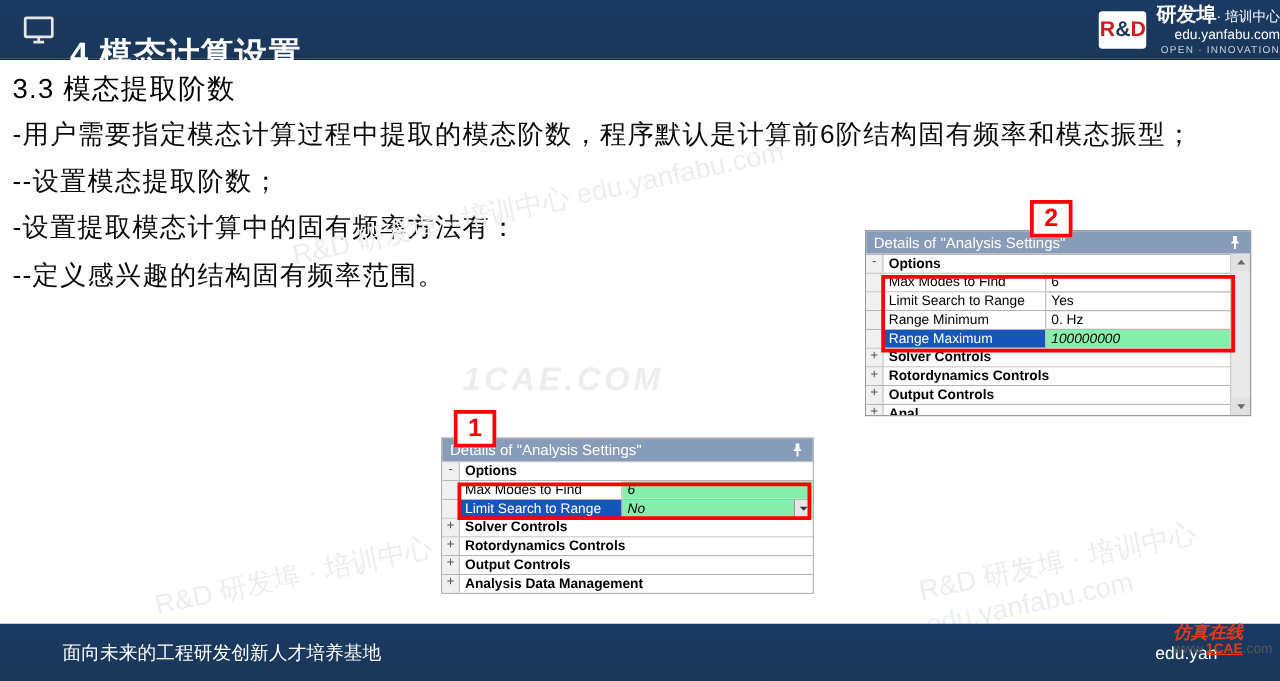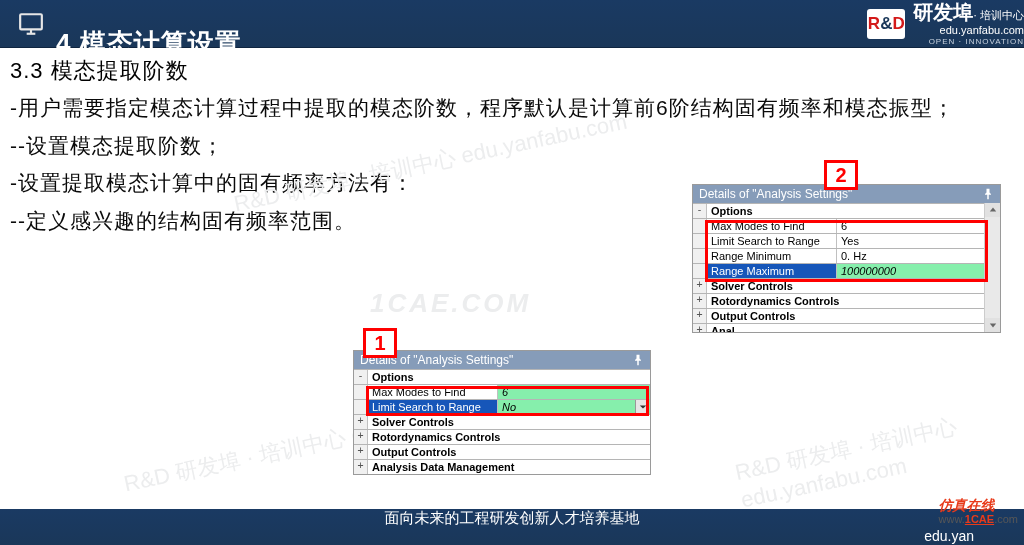--- a/index.html
+++ b/index.html
@@ -42,21 +42,21 @@
     width: 38px; height: 30px;
     background: #fff; color: #d31919;
     font-weight: bold; font-size: 17px;
     display:flex; align-items:center; justify-content:center;
     border-radius: 3px;
     position: relative;
     margin-right: 8px;
   }
   .brand-logo .amp { color: #1a3759; }
   .brand-text { font-size: 11px; line-height: 1.2; }
-  .brand-text .big { font-size: 20px; font-weight: bold;}
+  .brand-text .big { font-size: 16px; font-weight: bold;}
   .brand-underline { font-size: 8px; color:#c8d2de; letter-spacing:1px; }
   .content { padding: 8px 14px 0 10px; position: relative; height: calc(100% - 48px - 28px); }
   .section-number { font-size: 22px; letter-spacing:1px; margin-bottom: 6px; }
   .body-text { font-size: 21px; letter-spacing: 1px; margin: 6px 0; line-height: 1.5; color:#0a0a0a;}
   .watermark {
     position: absolute;
     color: #ecedee;
     font-family: Arial, sans-serif;
     pointer-events: none;
     z-index: 0;
@@ -158,27 +158,26 @@
   .scroll-stub .up, .scroll-stub .down{
     position:absolute; left:0;right:0;height:14px;
     display:flex;align-items:center;justify-content:center;
     background:#e1e1e1;
   }
   .scroll-stub .up{top:0;} .scroll-stub .down{bottom:0;}
   .scroll-stub svg{width:8px;height:8px;fill:#666;}
 
   .footer {
     position: absolute; left:0; right:0; bottom:0;
-    height: 36px;
+    height: 46px;
     background: linear-gradient(to bottom, #1a3a63, #1a3759);
     color: #fff;
     font-size: 15px;
     display:flex; align-items:center;
     padding: 0 50px 0 50px;
-    flex-direction: column;
   }
   .footer-right { margin-left:auto; font-size:14px;}
   .corner-tag {
     position:absolute; right:6px; bottom:20px;
     font-size:14px; font-family: "SimSun","Microsoft YaHei",sans-serif;
     color:#e83a1a; font-style:italic; font-weight:bold;
     z-index:10;
     line-height:1.1;
   }
   .corner-tag .line2 { color:#575757; font-size:11px; font-weight:normal; font-style:normal;}

